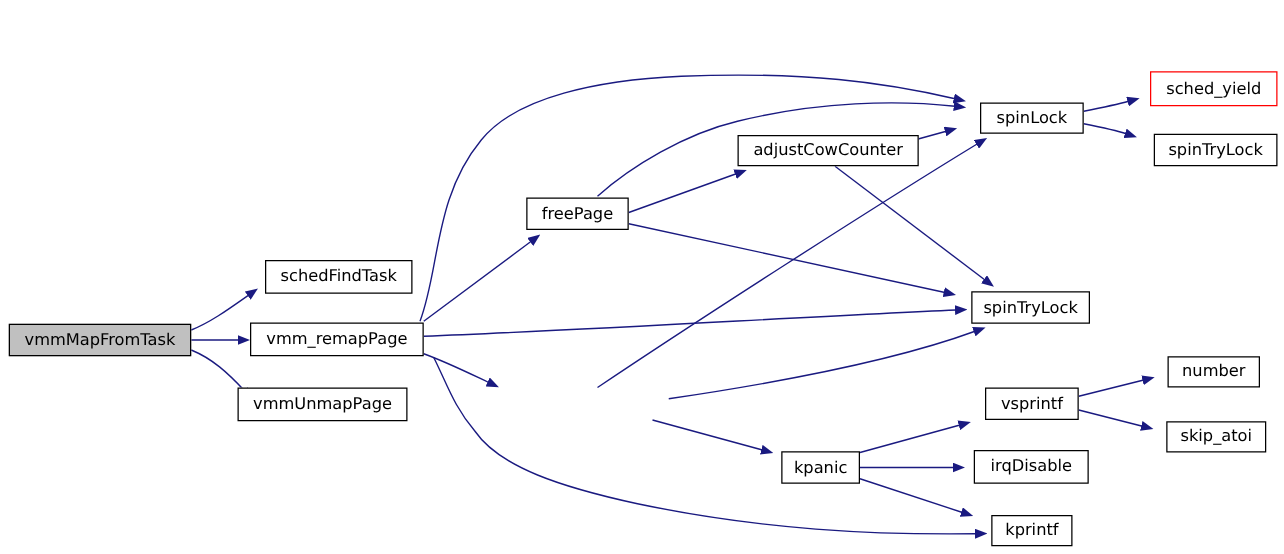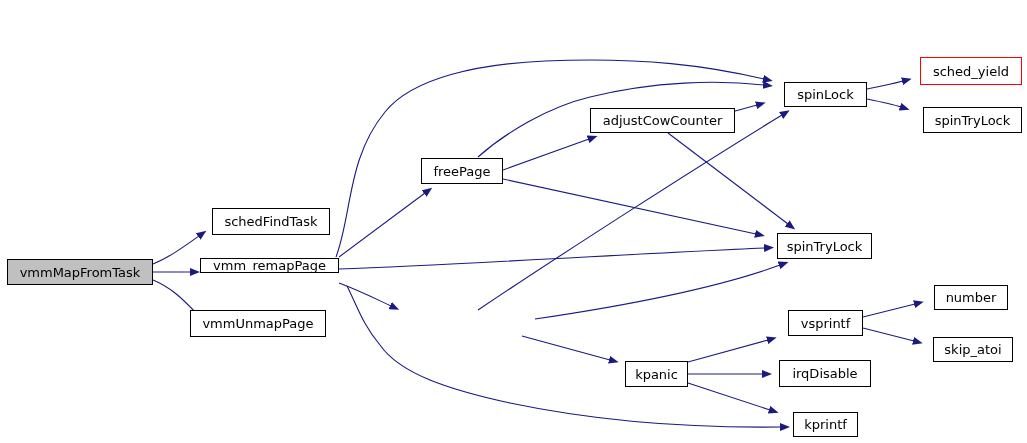--- a/index.html
+++ b/index.html
@@ -60,21 +60,21 @@
       <path class="edge" d="M867,99 C882,102 892,104 901,107" stroke="#1a1a80" marker-end="url(#arrowhead)"></path>
       <path class="edge" d="M863,317 L915,304" stroke="#1a1a80" marker-end="url(#arrowhead)"></path>
       <path class="edge" d="M863,328 L914,341" stroke="#1a1a80" marker-end="url(#arrowhead)"></path>
     </svg>
 <div class="node root" style="left: 7px; top: 259px; width: 146px; height: 26px;">
       <span>vmmMapFromTask</span>
     </div>
     <div class="node" style="left: 212px; top: 208px; width: 118px; height: 27px;">
       <span>schedFindTask</span>
     </div>
-    <div class="node" style="left: 200px; top: 258px; width: 139px; height: 15px; align-items: center;">
+    <div class="node" style="left: 200px; top: 258px; width: 139px; height: 27px; align-items: center;">
       <span>vmm_remapPage</span>
     </div>
     <div class="node" style="left: 190px; top: 310px; width: 136px; height: 27px;">
       <span>vmmUnmapPage</span>
     </div>
     <div class="node" style="left: 421px; top: 158px; width: 82px; height: 26px;">
       <span>freePage</span>
     </div>
     <div class="node" style="left: 590px; top: 108px; width: 145px; height: 25px; text-align: center;">
       <span>adjustCowCounter</span>

